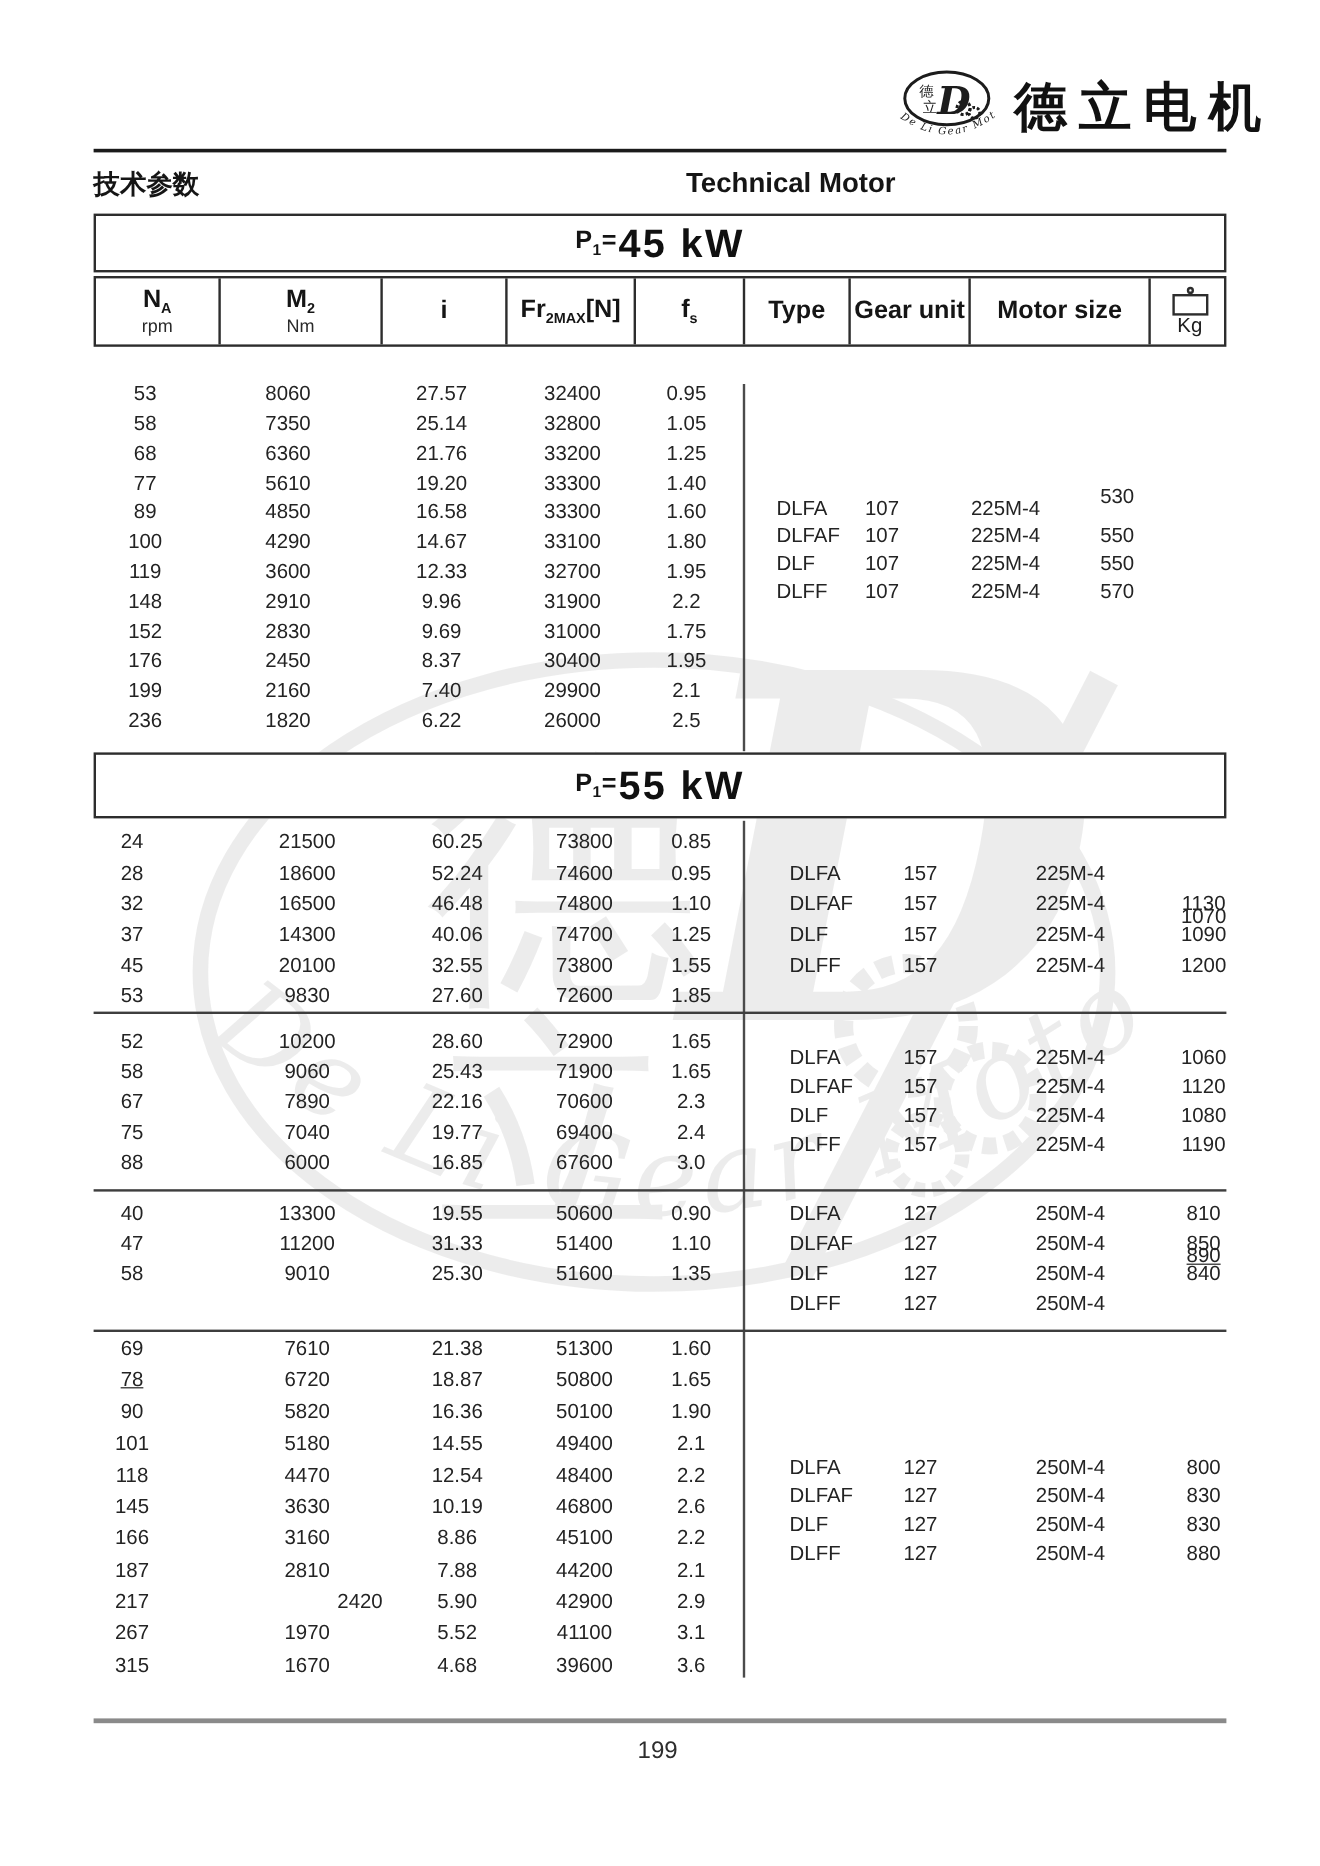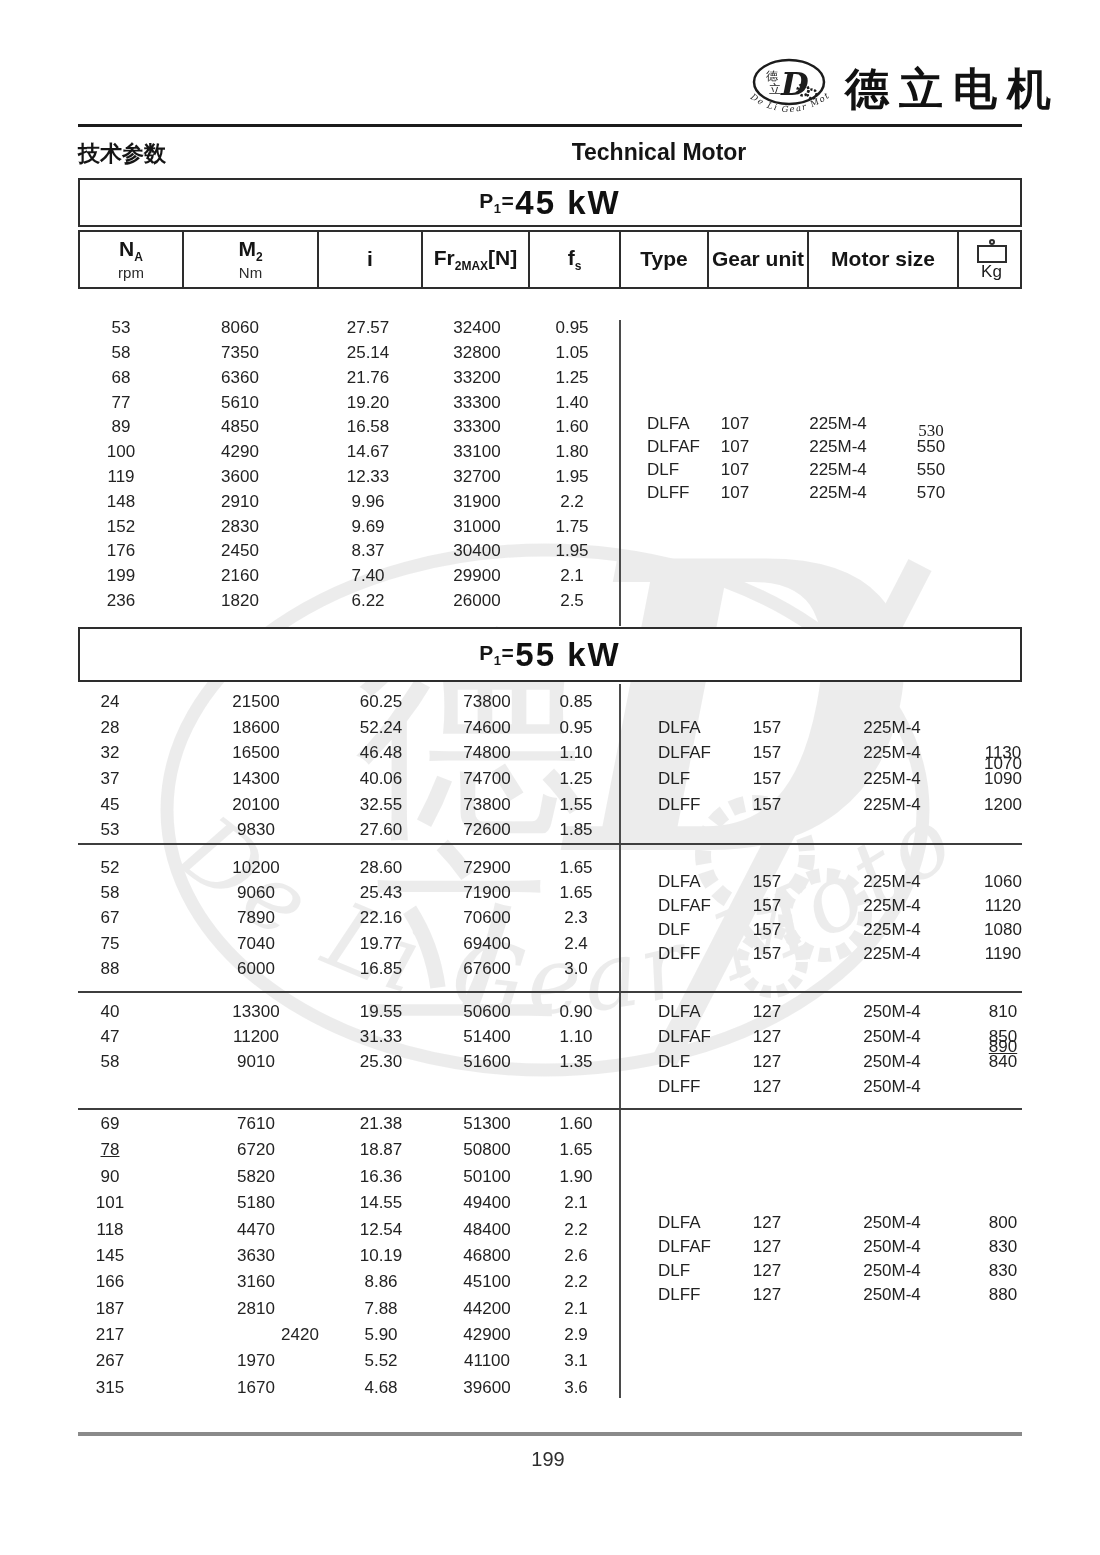--- a/index.html
+++ b/index.html
@@ -204,21 +204,21 @@
       <div class="cell c" style="left: 477px; top: 565px;">29900</div>
       <div class="cell c" style="left: 572px; top: 565px;">2.1</div>
       <div class="cell c" style="left: 121px; top: 590px;">236</div>
       <div class="cell c" style="left: 240px; top: 590px;">1820</div>
       <div class="cell c" style="left: 368px; top: 590px;">6.22</div>
       <div class="cell c" style="left: 477px; top: 590px;">26000</div>
       <div class="cell c" style="left: 572px; top: 590px;">2.5</div>
       <div class="cell" style="left: 647px; top: 413px;">DLFA</div>
       <div class="cell c" style="left: 735px; top: 413px;">107</div>
       <div class="cell c" style="left: 838px; top: 413px;">225M-4</div>
-      <div class="cell c" style="left: 931px; top: 420px; font-family: Liberation Serif, serif;">530</div>
+      <div class="cell c" style="left: 931px; top: 403px;">530</div>
       <div class="cell" style="left: 647px; top: 436px;">DLFAF</div>
       <div class="cell c" style="left: 735px; top: 436px;">107</div>
       <div class="cell c" style="left: 838px; top: 436px;">225M-4</div>
       <div class="cell c" style="left: 931px; top: 436px;">550</div>
       <div class="cell" style="left: 647px; top: 459px;">DLF</div>
       <div class="cell c" style="left: 735px; top: 459px;">107</div>
       <div class="cell c" style="left: 838px; top: 459px;">225M-4</div>
       <div class="cell c" style="left: 931px; top: 459px;">550</div>
       <div class="cell" style="left: 647px; top: 482px;">DLFF</div>
       <div class="cell c" style="left: 735px; top: 482px;">107</div>

